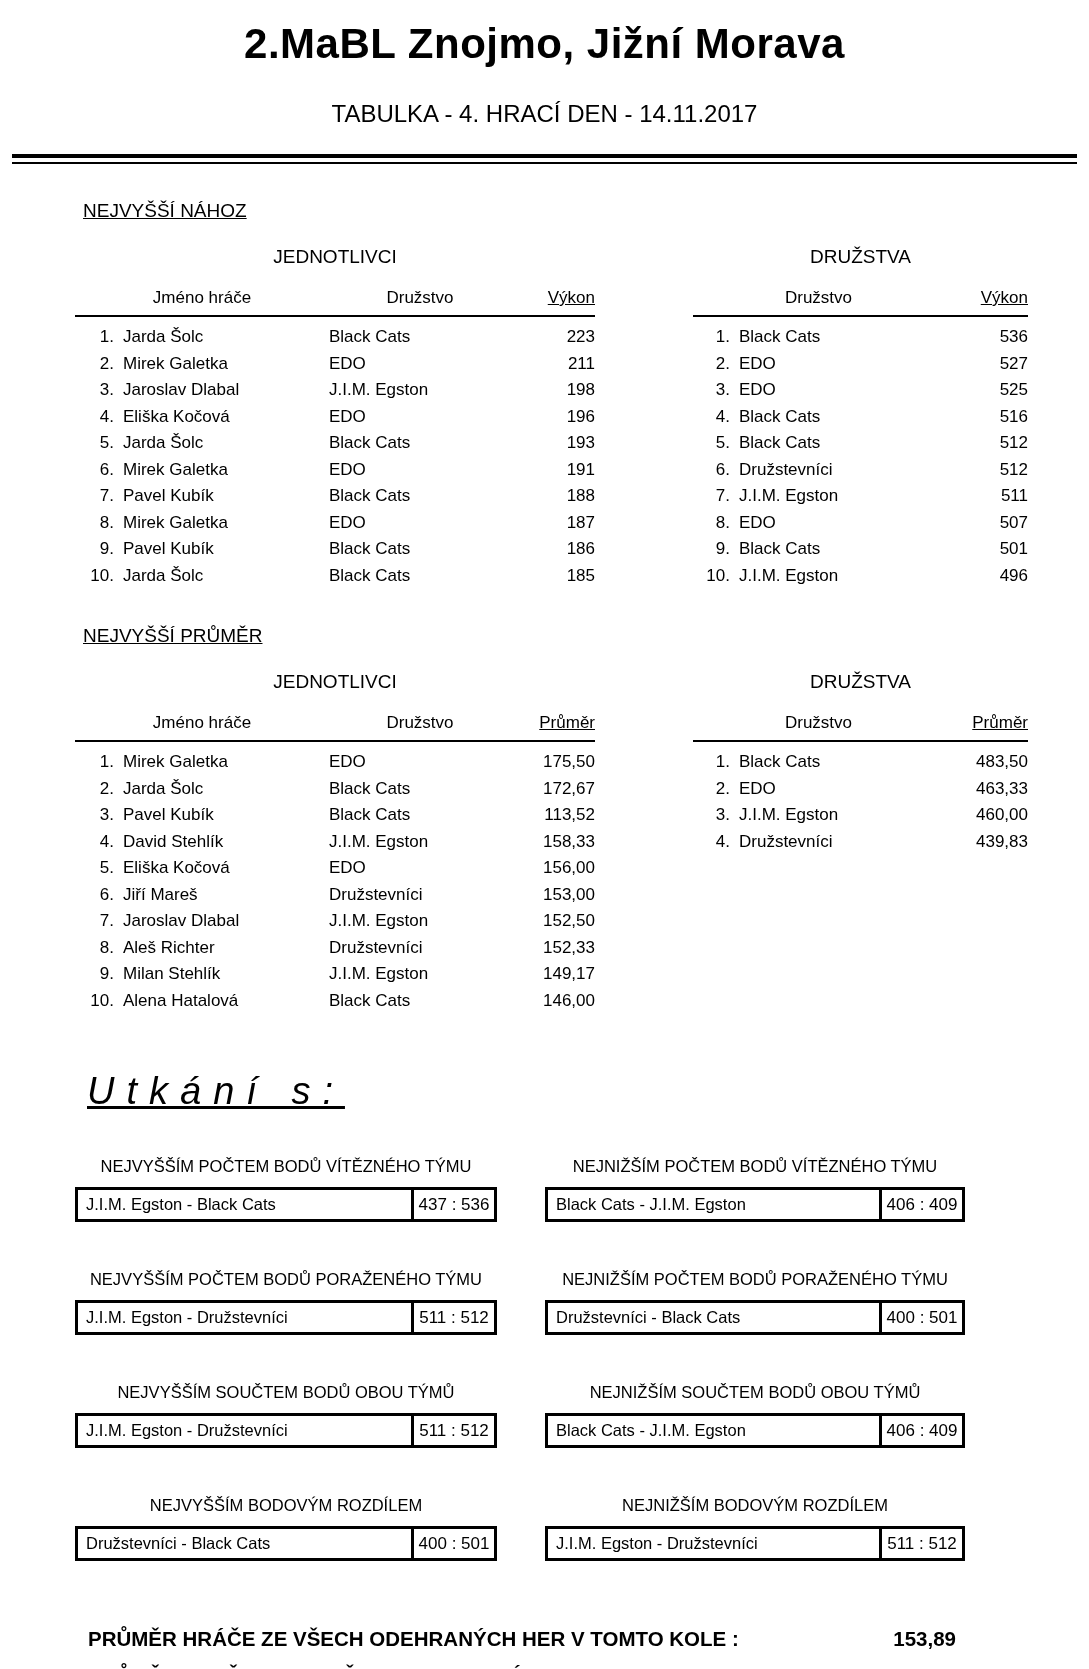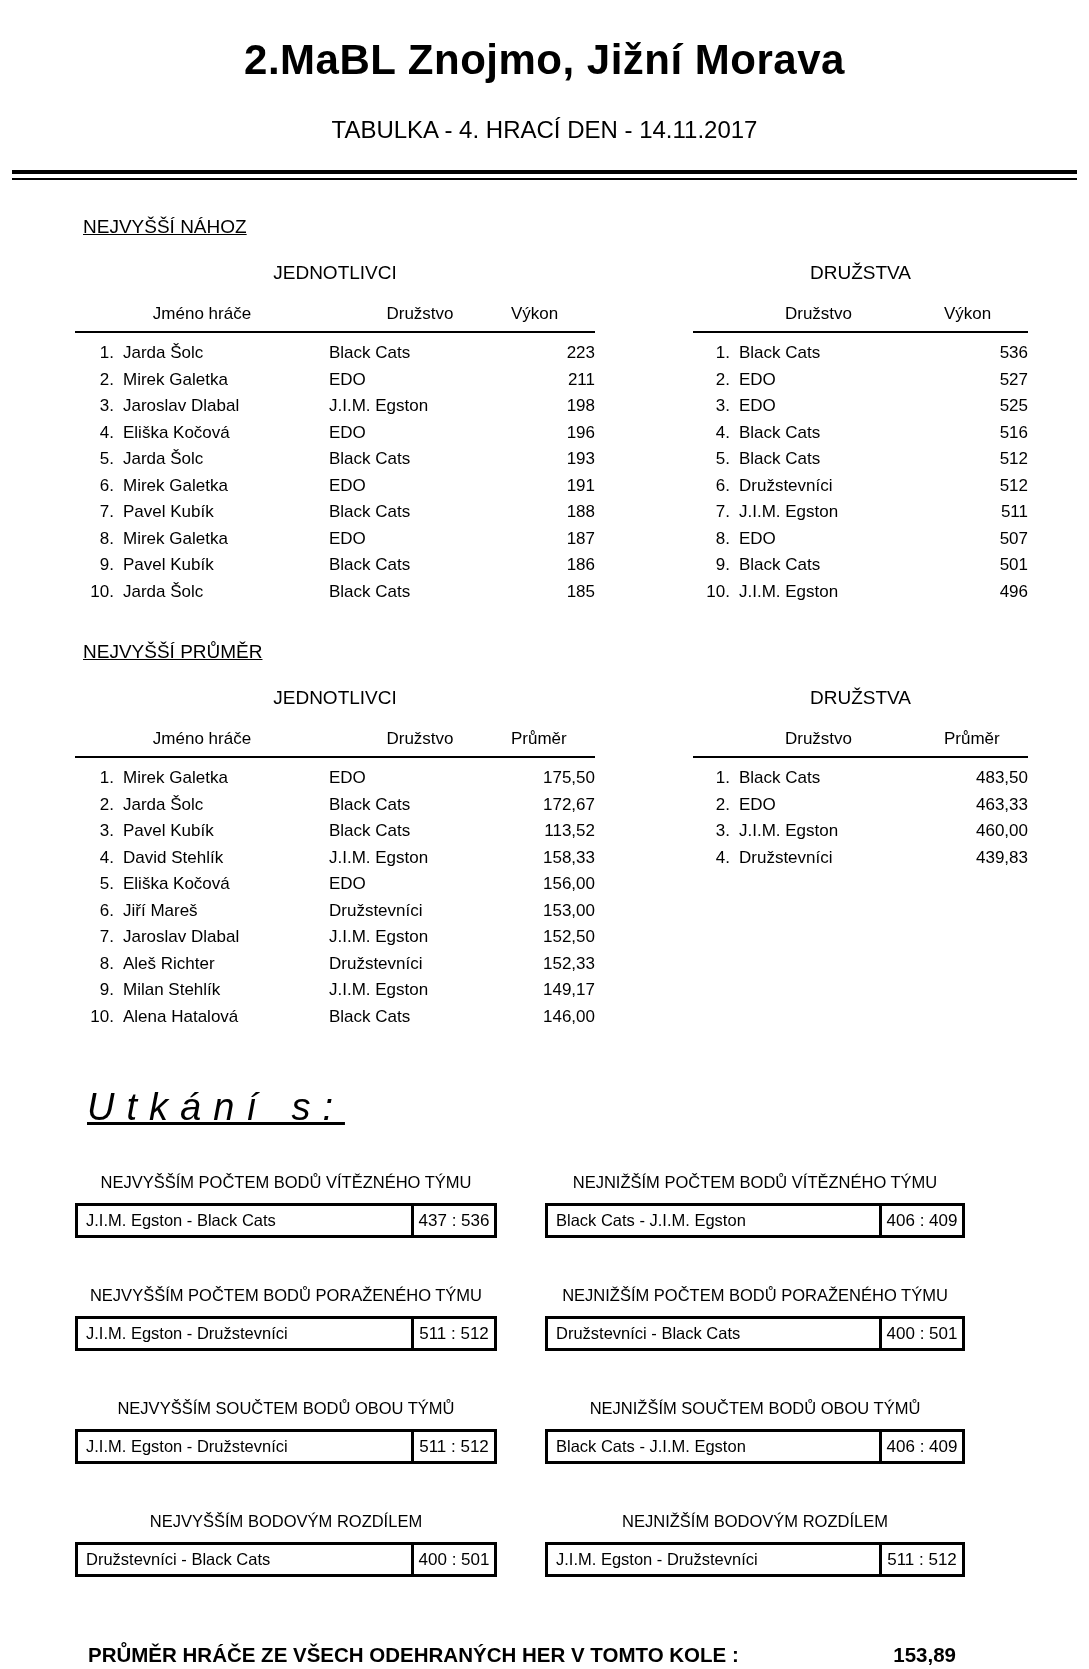--- a/index.html
+++ b/index.html
@@ -1,40 +1,40 @@
 <!DOCTYPE html>
 <html><head>
 <meta charset="utf-8">
 <style>
   html,body{margin:0;padding:0;}
   body{
     width:1089px;height:1669px;overflow:hidden;
     background:#ffffff;color:#000000;
     font-family:"Liberation Sans", sans-serif;
   }
-  .page-header{text-align:center;padding-top:36px;}
+  .page-header{text-align:center;padding-top:20px;}
   .page-title{font-size:42px;font-weight:bold;margin:0 0 32px 0;letter-spacing:0.5px;}
   .page-subtitle{font-size:24px;margin-bottom:26px;}
   .double-rule{margin:0 12px;height:4px;border-top:4px solid #000;border-bottom:2px solid #000;}
 
   .content{padding-left:75px;}
 
   .stat-section{margin-top:36px;}
   .section-heading{font-size:19px;text-decoration:underline;margin:0 0 24px 8px;}
 
   .tables{display:grid;grid-template-columns:520px 335px;column-gap:98px;align-items:start;}
   .table-title{text-align:center;font-size:19px;margin-bottom:20px;}
 
   .thead{display:grid;font-size:17px;padding-bottom:7px;border-bottom:2px solid #000;}
   .trow{display:grid;font-size:17px;height:26.5px;align-items:center;}
   .ind-tbl .thead,.ind-tbl .trow{grid-template-columns:48px 206px 1fr 84px;}
   .team-tbl .thead,.team-tbl .trow{grid-template-columns:46px 1fr 84px;}
   .th-span{grid-column:1 / 3;text-align:center;}
   .th-team{text-align:center;}
-  .th-val{}
+  .th-val{text-align:right;text-decoration:underline;}
   .cell-rank{text-align:right;padding-right:9px;white-space:nowrap;}
   .cell-name,.cell-team{text-align:left;white-space:nowrap;}
   .cell-val{text-align:right;white-space:nowrap;}
   .tbody{padding-top:7px;}
 
   .matches-heading{
     font-style:italic;font-size:38px;letter-spacing:12px;
     text-decoration:underline;font-weight:normal;
     margin:56px 0 44px 12px;
   }

